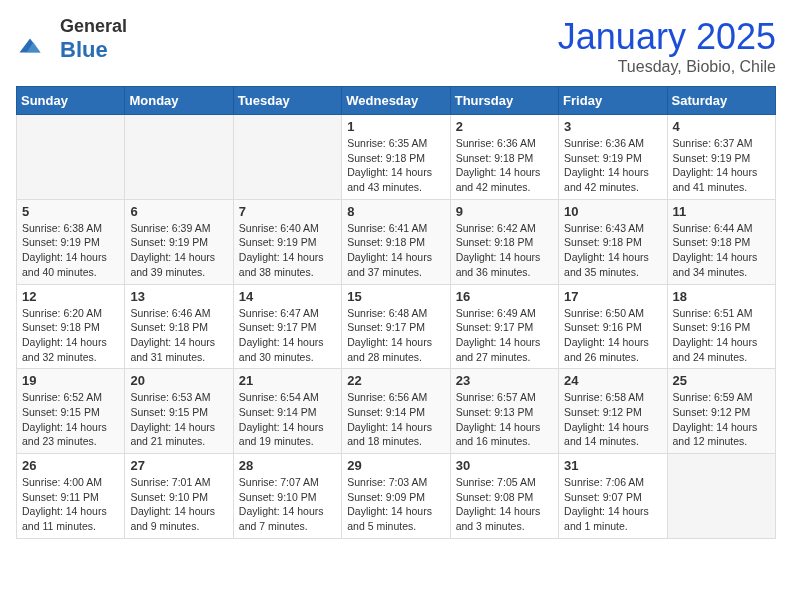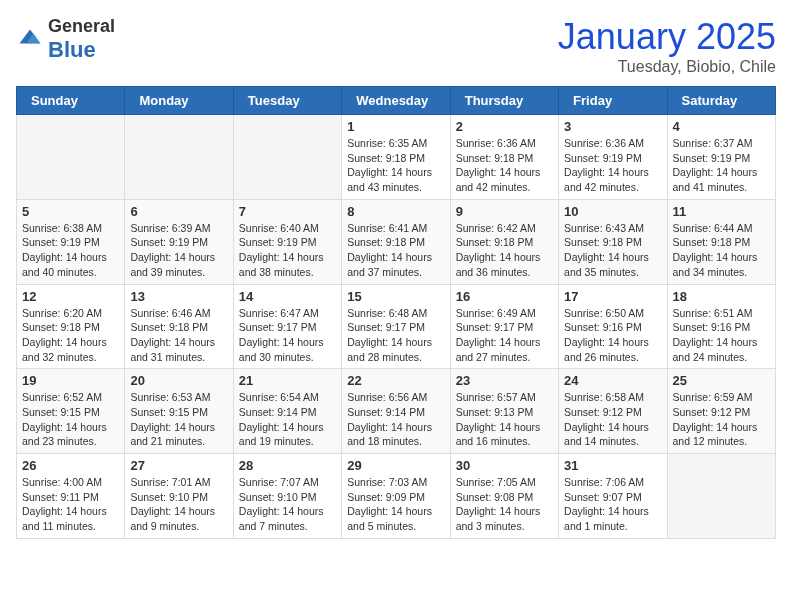--- a/index.html
+++ b/index.html
@@ -11,42 +11,42 @@
       padding: 16px;
     }
     .header {
       display: flex;
       justify-content: space-between;
       align-items: flex-start;
       margin-bottom: 10px;
     }
     .logo {
       display: flex;
-      align-items: center;
-      gap: 4px;
+      align-items: flex-end;
+      gap: 16px;
     }
     .logo-text-general { font-size: 18px; font-weight: bold; color: #333; }
     .logo-text-blue { font-size: 22px; font-weight: bold; color: #2a6db5; }
     .logo-icon {
       width: 28px;
       height: 28px;
     }
     .title-block { text-align: right; }
     .calendar-title { font-size: 36px; color: #1d4ed8; font-weight: normal; }
     .calendar-subtitle { font-size: 16px; color: #555; }
     .calendar {
       width: 100%;
       border-collapse: collapse;
       border: 1px solid #ccc;
     }
     .calendar th {
       background-color: #2a6db5;
       color: #fff;
       text-align: left;
-      padding: 6px 14px;
+      padding: 6px 4px;
       font-size: 13px;
       border: 1px solid #1e5a9e;
     }
     .calendar td {
       vertical-align: top;
       padding: 4px 5px;
       border: 1px solid #ddd;
       width: calc(100% / 7);
       min-height: 80px;
       background: #fff;

